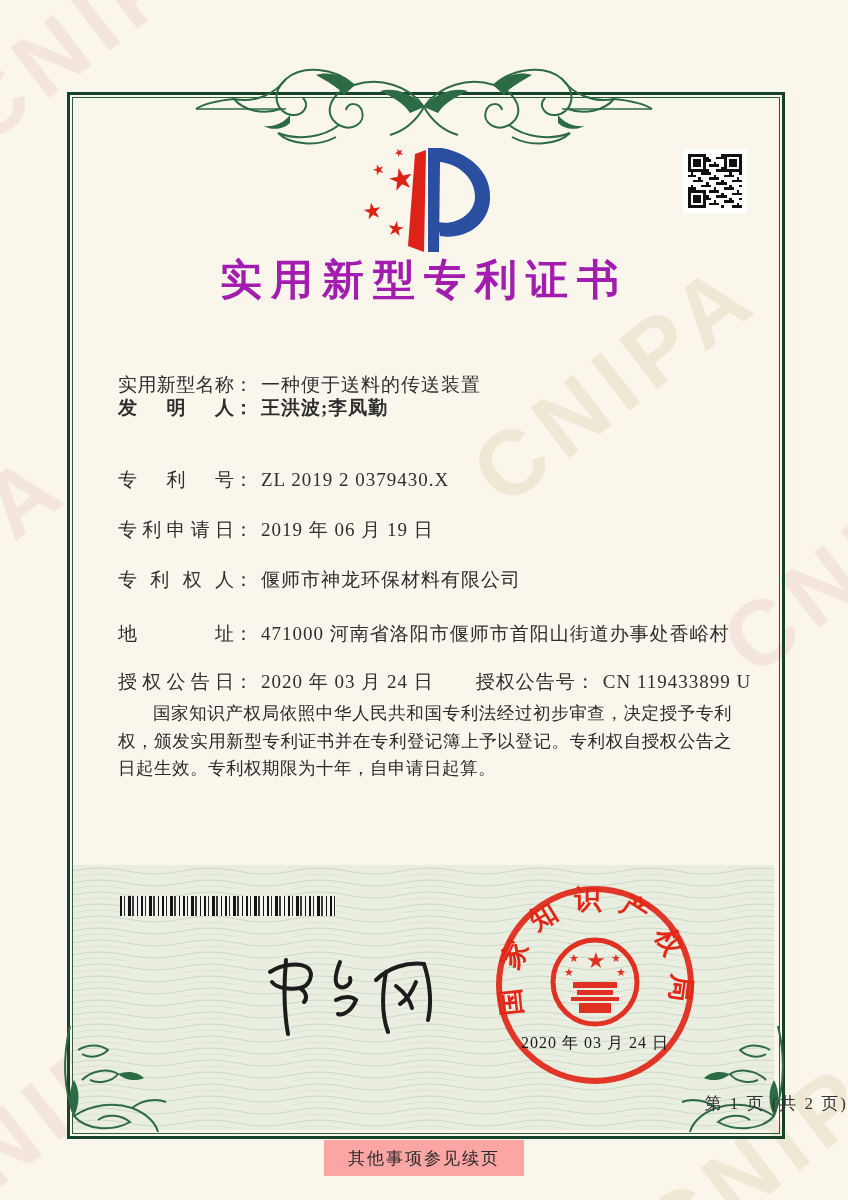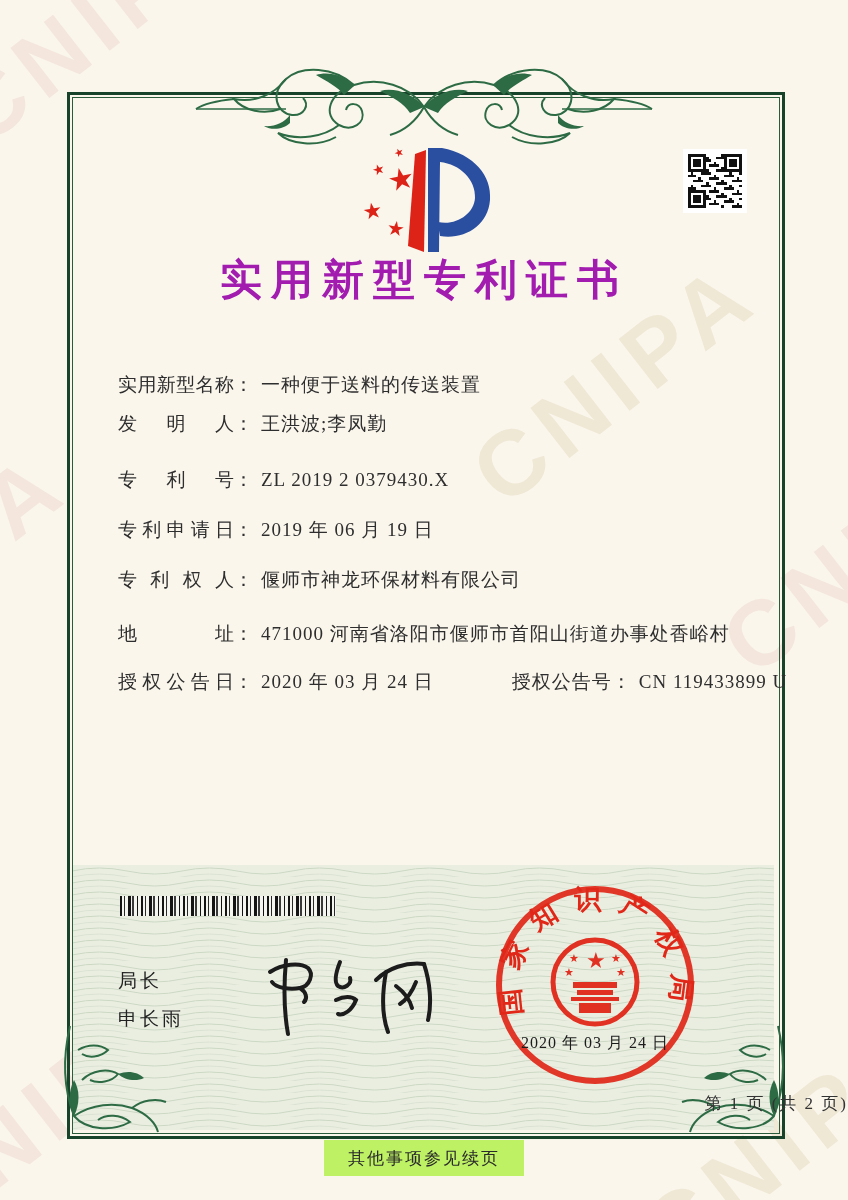--- a/index.html
+++ b/index.html
@@ -32,21 +32,21 @@
 
   .title{position:absolute;left:0;top:252px;width:848px;text-align:center;
          font-size:42px;font-weight:bold;color:#a21caf;letter-spacing:9px;}
 
   .fields{position:absolute;left:118px;top:355px;width:630px;}
   .frow{position:absolute;left:0;font-size:19px;color:#2e2e2e;white-space:nowrap;}
   .flabel{display:inline-block;width:116px;text-align:justify;text-align-last:justify;
           letter-spacing:0;}
   .fcolon{display:inline-block;margin-right:8px;}
   .fvalue{letter-spacing:1px;}
-  .grant2{margin-left:78px;}
+  .grant2{margin-left:42px;}
 
   .paras{position:absolute;left:118px;top:700px;width:614px;font-size:17.5px;
          color:#2a2a2a;line-height:27.5px;text-align:justify;}
   .paras p{margin:0;text-indent:2em;letter-spacing:0.5px;}
 
   .barcode{position:absolute;left:120px;top:896px;width:216px;height:20px;
     background:repeating-linear-gradient(90deg,
       #141414 0 2px,#f5f5f0 2px 4px,#2a2a2a 4px 5px,#f5f5f0 5px 8px,
       #141414 8px 11px,#f5f5f0 11px 12px,#3a3a3a 12px 14px,#f5f5f0 14px 17px,
       #141414 17px 18px,#f5f5f0 18px 21px);}
@@ -56,21 +56,21 @@
              font-size:19px;color:#222;letter-spacing:3px;}
   .sig-block .row2{margin-top:12px;}
   .signature{position:absolute;left:248px;top:942px;width:195px;height:100px;}
 
   .seal{position:absolute;left:492px;top:882px;width:206px;height:206px;}
 
   .page-no{position:absolute;left:0;top:1092px;width:848px;text-align:right;
            font-size:17px;color:#333;letter-spacing:2px;}
 
   .note{position:absolute;left:324px;top:1140px;width:200px;height:36px;
-        background:#bef264;display:flex;align-items:center;justify-content:center;
+        background:#fca5a5;display:flex;align-items:center;justify-content:center;
         font-size:17px;color:#2a2a2a;letter-spacing:2px;}
 </style>
 </head>
 <body>
 
 <div class="page">
 
   <div class="wm pink" style="left:-70px;top:-30px;">CNIPA</div>
   <div class="wm tan" style="left:450px;top:330px;">CNIPA</div>
   <div class="wm pink" style="left:-240px;top:520px;">CNIPA</div>
@@ -282,49 +282,46 @@
         <rect x="4" y="18" width="3" height="3" fill="#111"></rect>
       </svg>
   </div>
 
   <div class="title">实用新型专利证书</div>
 
   <div class="fields">
     <div class="frow" style="top:17px;">
       <span class="flabel">实用新型名称</span><span class="fcolon">：</span><span class="fvalue">一种便于送料的传送装置</span>
     </div>
-    <div class="frow" style="top:56px;">
+    <div class="frow" style="top:40px;font-weight:bold;">
       <span class="flabel">发明人</span><span class="fcolon">：</span><span class="fvalue">王洪波;李凤勤</span>
     </div>
     <div class="frow" style="top:112px;">
       <span class="flabel">专利号</span><span class="fcolon">：</span><span class="fvalue">ZL 2019 2 0379430.X</span>
     </div>
     <div class="frow" style="top:162px;">
       <span class="flabel">专利申请日</span><span class="fcolon">：</span><span class="fvalue">2019 年 06 月 19 日</span>
     </div>
     <div class="frow" style="top:212px;">
       <span class="flabel">专利权人</span><span class="fcolon">：</span><span class="fvalue">偃师市神龙环保材料有限公司</span>
     </div>
     <div class="frow" style="top:266px;">
       <span class="flabel">地址</span><span class="fcolon">：</span><span class="fvalue">471000 河南省洛阳市偃师市首阳山街道办事处香峪村</span>
     </div>
     <div class="frow" style="top:314px;">
       <span class="flabel">授权公告日</span><span class="fcolon">：</span><span class="fvalue">2020 年 03 月 24 日</span><span class="fvalue grant2">授权公告号</span><span class="fcolon">：</span><span class="fvalue">CN 119433899 U</span>
     </div>
   </div>
 
   <div class="paras">
+    <p>国家知识产权局依照中华人民共和国专利法经过初步审查，决定授予专利权，颁发实用新型专利证书并在专利登记簿上予以登记。专利权自授权公告之日起生效。专利权期限为十年，自申请日起算。</p>
   </div>
 
   <div class="barcode"></div>
 
-  <div class="sig-block">
-    <div>局长</div>
-    <div class="row2">申长雨</div>
-  </div>
   <svg class="signature" viewBox="0 0 195 100">
     <g fill="none" stroke="#1c1c1c" stroke-width="4" stroke-linecap="round">
       <path d="M38 18 C36 40 36 70 40 92"></path>
       <path d="M22 30 C34 22 52 20 60 26 C66 32 62 44 52 46 C42 48 28 46 24 40"></path>
       <path d="M52 46 C58 50 60 56 56 60"></path>
       <path d="M92 20 C88 30 86 40 90 44 C96 48 104 42 102 36"></path>
       <path d="M88 58 C96 54 104 54 108 58 C104 68 96 74 90 72"></path>
       <path d="M128 38 C140 26 158 20 176 22"></path>
       <path d="M138 30 C134 52 134 74 140 90"></path>
       <path d="M176 22 C182 40 184 62 180 78"></path>

